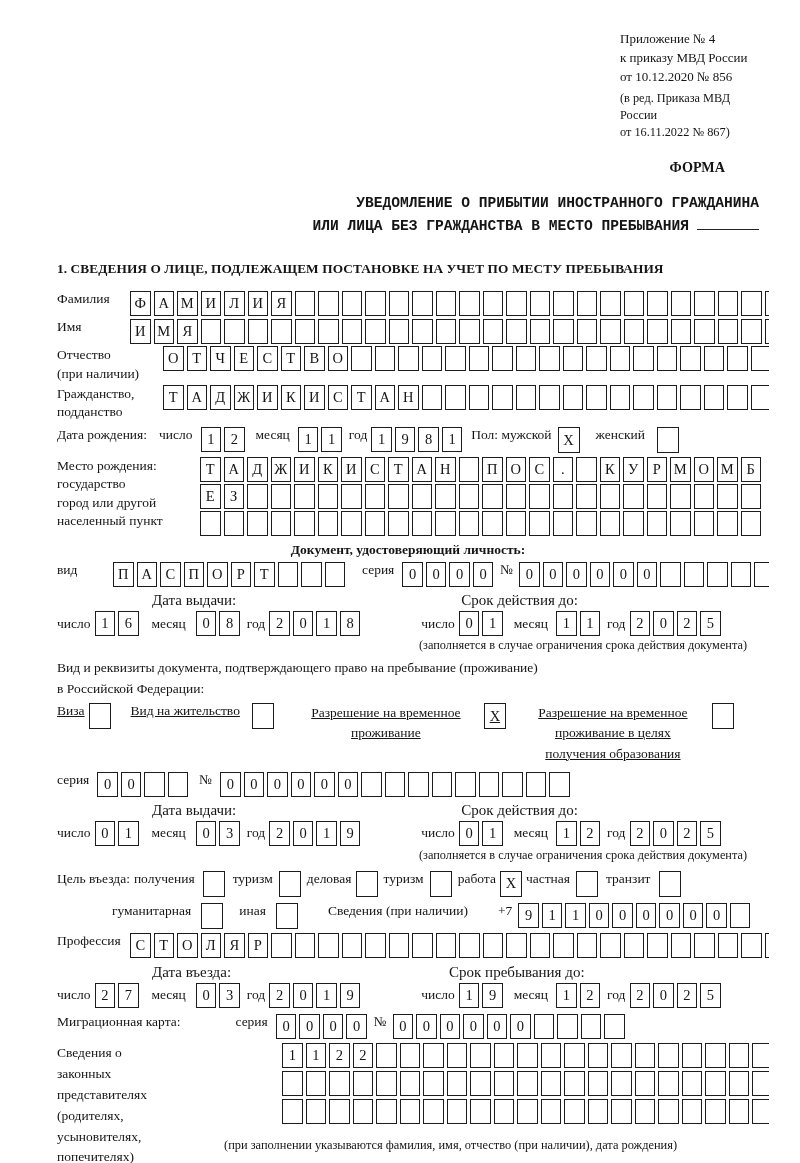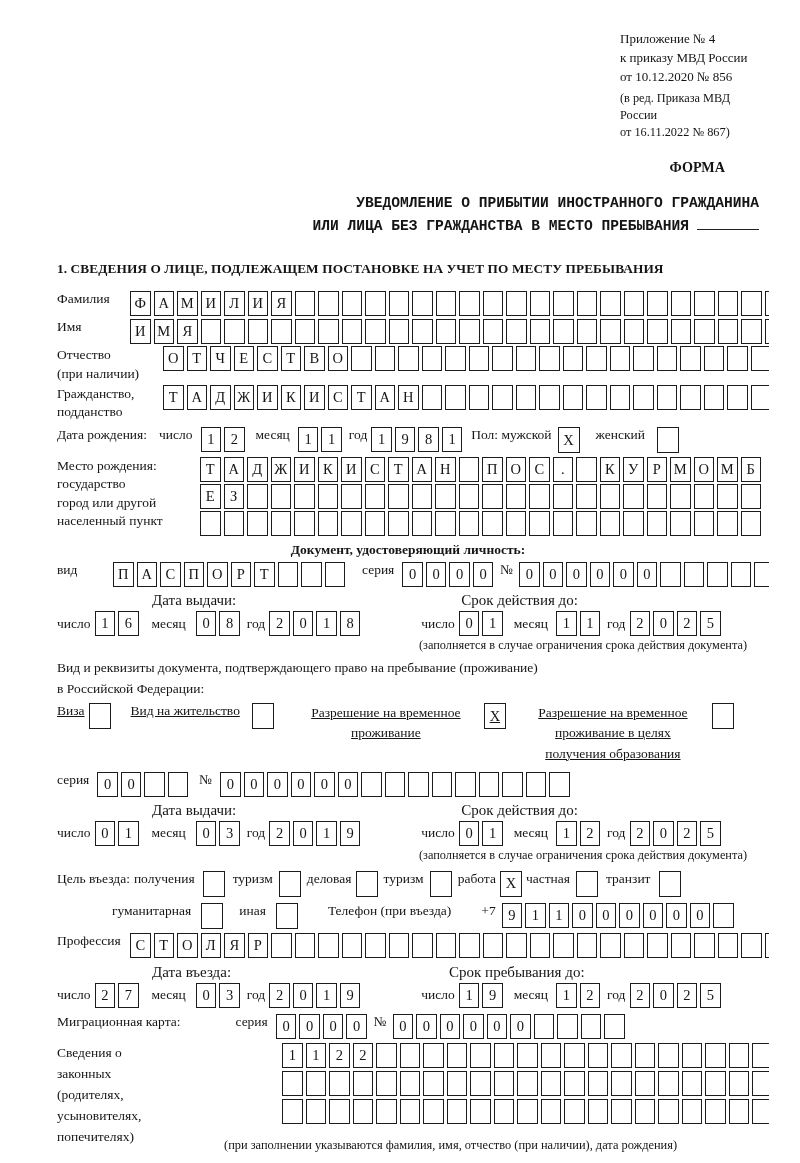--- a/index.html
+++ b/index.html
@@ -513,21 +513,21 @@
       <span class="cb ml6"></span>
       <span class="lbl ml8">транзит</span>
       <span class="cb ml8"></span>
     </div>
 
     <div class="frow mt6">
       <span class="lbl ml55">гуманитарная</span>
       <span class="cb ml10"></span>
       <span class="lbl ml16">иная</span>
       <span class="cb ml10"></span>
-      <span class="lbl ml30">Телефон (при въезда)</span>
+      <span class="lbl ml30">Сведения (при наличии)</span>
       <span class="lbl ml30">+7</span>
       <span class="cells ml6">
           <span class="cell">9</span>
           <span class="cell">1</span>
           <span class="cell">1</span>
           <span class="cell">0</span>
           <span class="cell">0</span>
           <span class="cell">0</span>
           <span class="cell">0</span>
           <span class="cell">0</span>
@@ -632,20 +632,21 @@
           <span class="cell"></span>
           <span class="cell"></span>
           <span class="cell"></span>
         </span>
     </div>
 
     <div class="frow-top mt4">
       <span class="lbl2 w-rep" style="line-height:1.55;">
         <div>Сведения о</div>
         <div>законных</div>
+        <div>представителях</div>
         <div>(родителях,</div>
         <div>усыновителях,</div>
         <div>попечителях)</div>
       </span>
       <span>
         <span class="cells" style="display:flex;margin-bottom:3px;">
             <span class="cell">1</span>
             <span class="cell">1</span>
             <span class="cell">2</span>
             <span class="cell">2</span>

